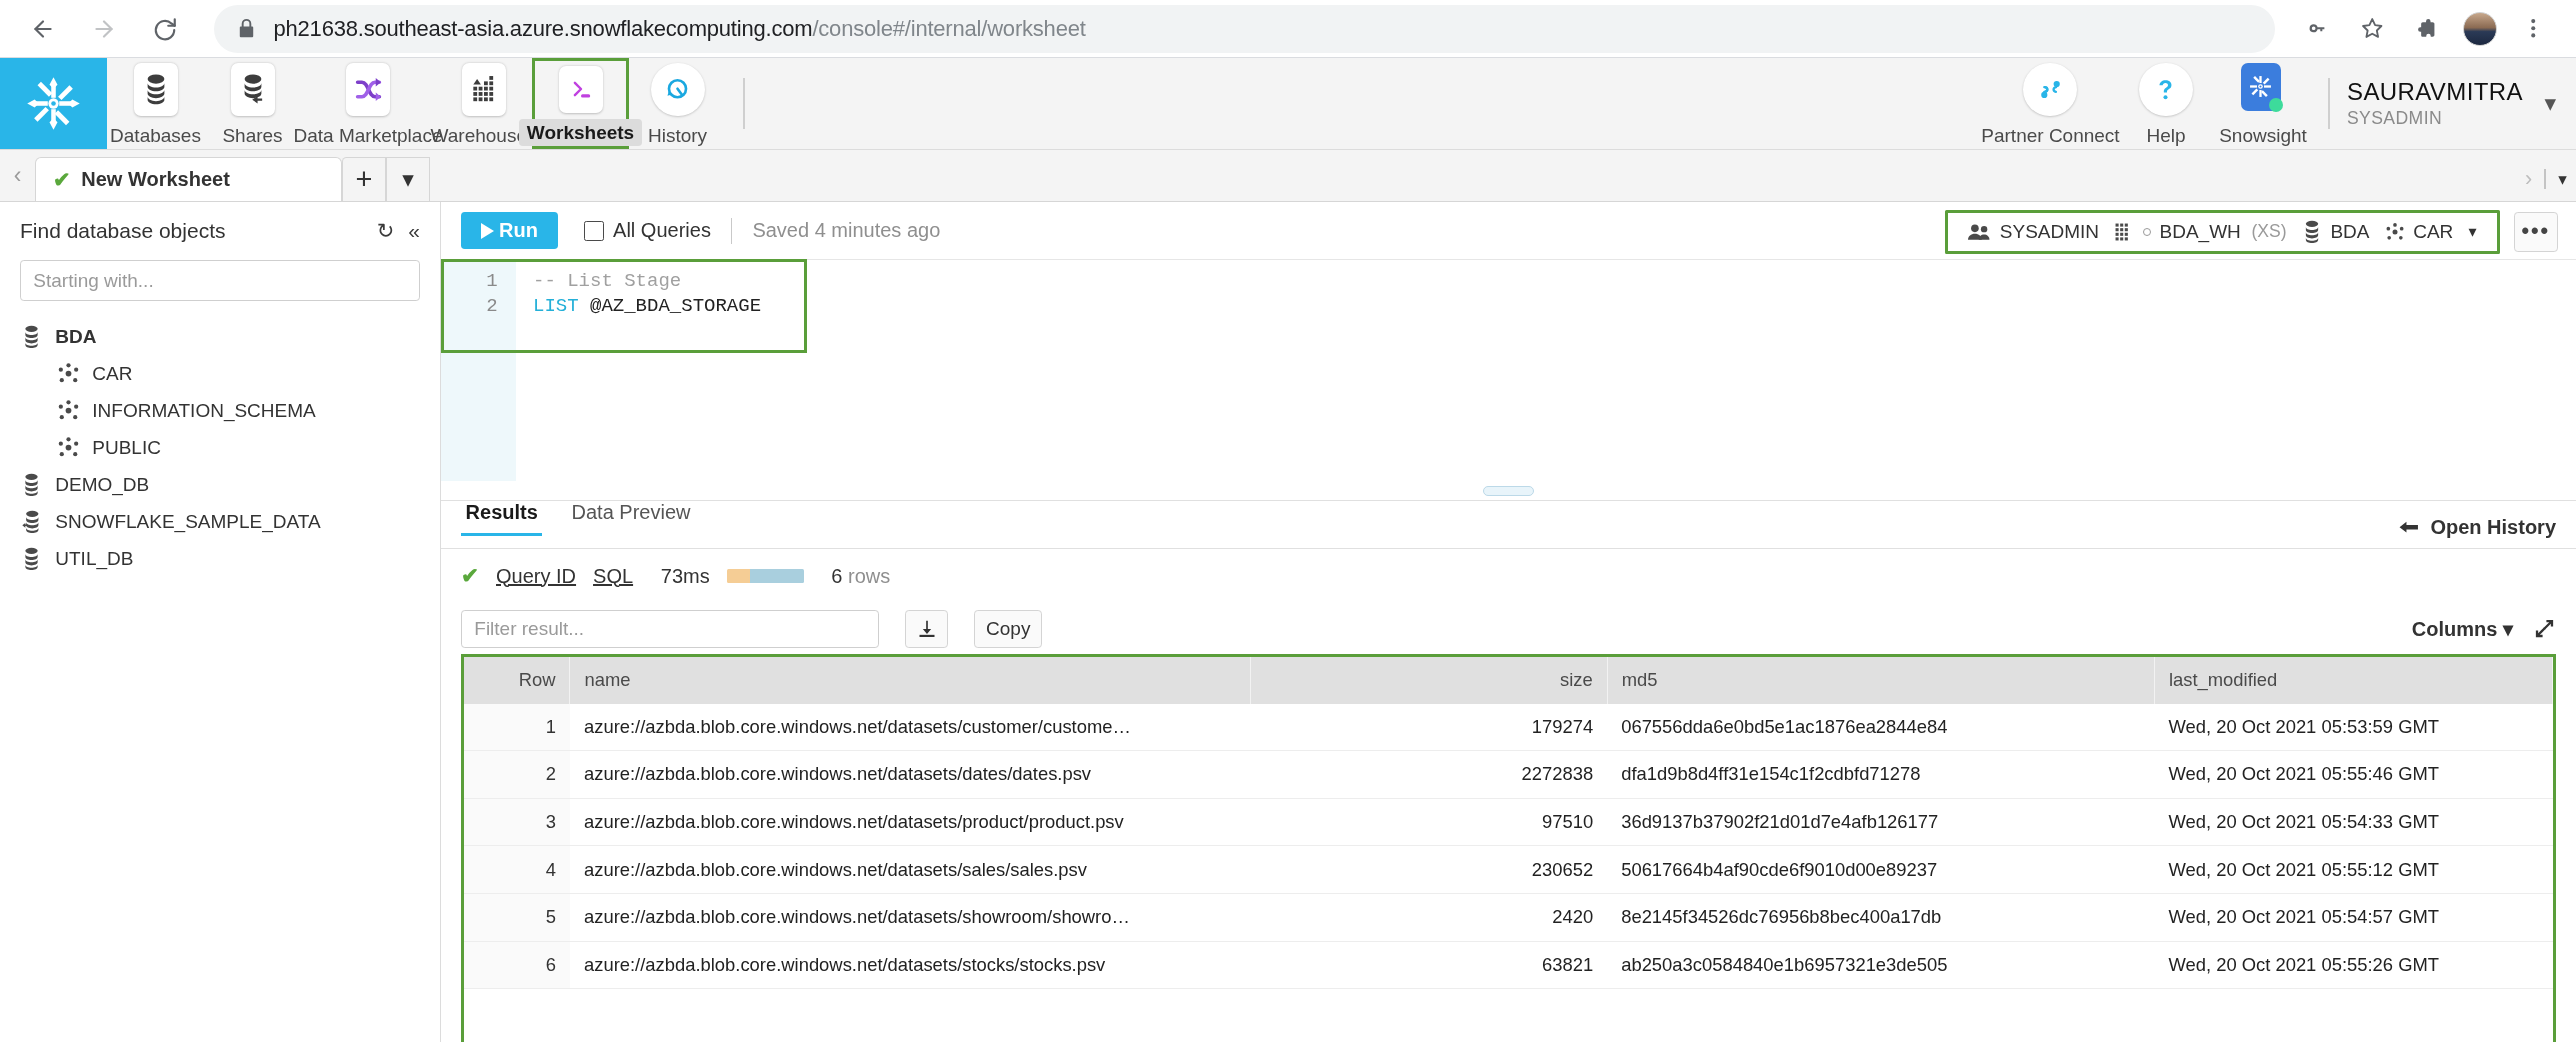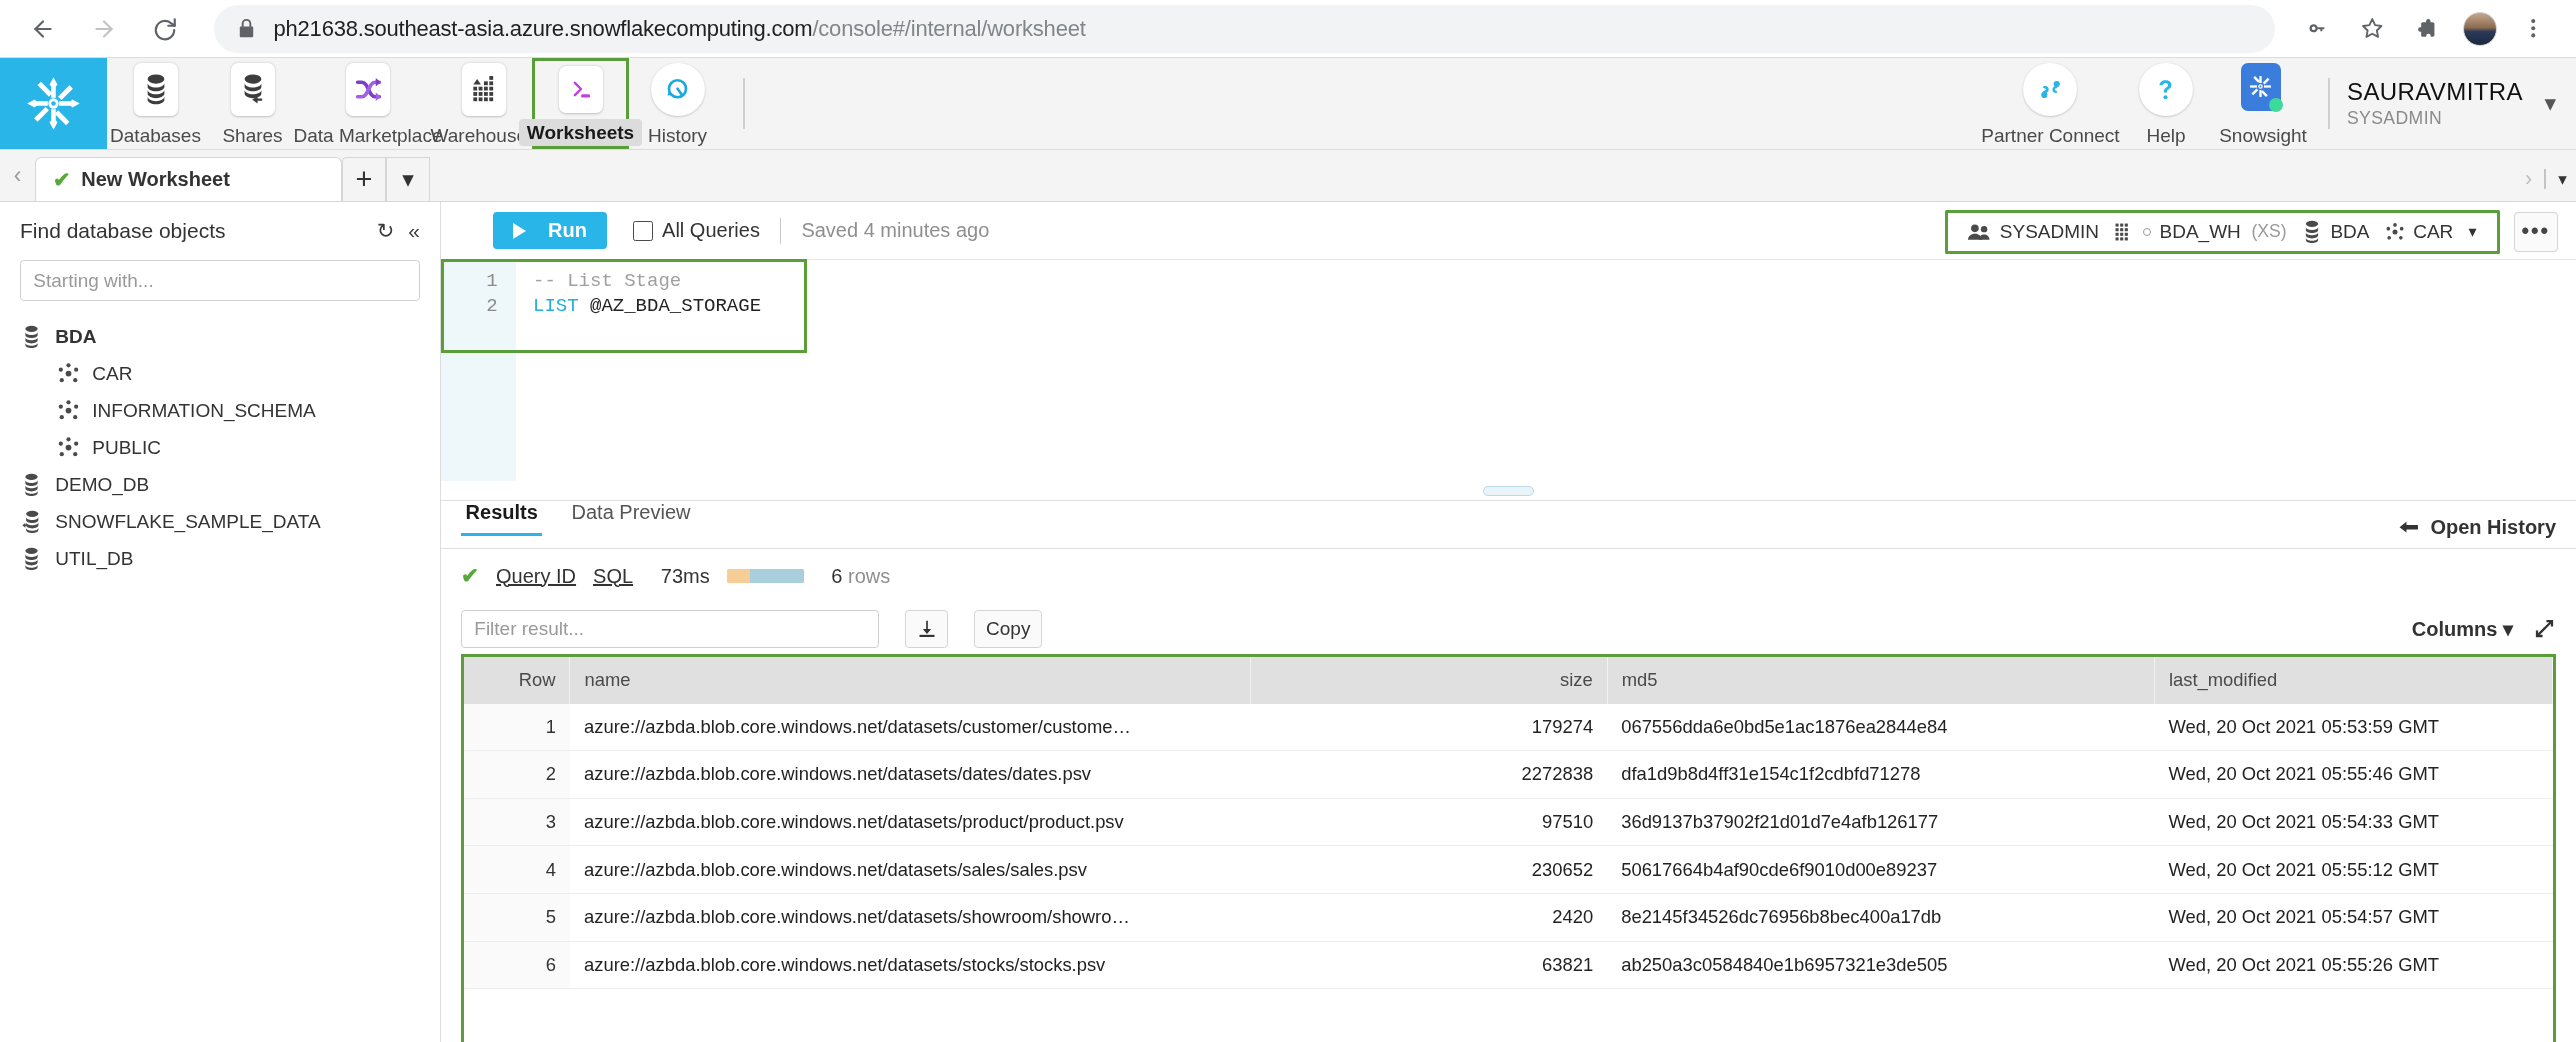--- a/index.html
+++ b/index.html
@@ -159,24 +159,23 @@
 
   
   .main { flex: 1 1 auto; display: flex; flex-direction: column; background: #fff; min-width: 0; }
 
   .run-bar {
     height: 57px; display: flex; align-items: center;
     padding: 0 18.4px 0 20px; gap: 0; position: relative;
   }
   .run-btn {
     background: #29b5e8; color: #fff; border: none; border-radius: 3.8px;
-    height: 37px; padding: 0 20px; display: flex; align-items: center; gap: 22px;
+    height: 37px; padding: 0 20px; display: flex; align-items: center; gap: 5px;
     font-size: 20px; font-weight: bold; cursor: pointer;
     font-family: "Liberation Sans", sans-serif;
-    margin-left: 32px;
   }
   .run-btn .tri {
     width: 0; height: 0; border-left: 13px solid #fff;
     border-top: 8.4px solid transparent; border-bottom: 8.4px solid transparent;
   }
   .allq { display: flex; align-items: center; gap: 9.2px; margin-left: 26px; cursor: pointer; }
   .allq .box { width: 20px; height: 20px; border: 1.5px solid #4a4a4a; border-radius: 2.3px; background:#fff; }
   .allq .lbl { font-size: 20px; color: #333; }
   .vdiv { width: 1.5px; height: 26px; background: #c9c9c9; margin: 0 20px; }
   .saved { font-size: 20px; color: #8f8f8f; }

